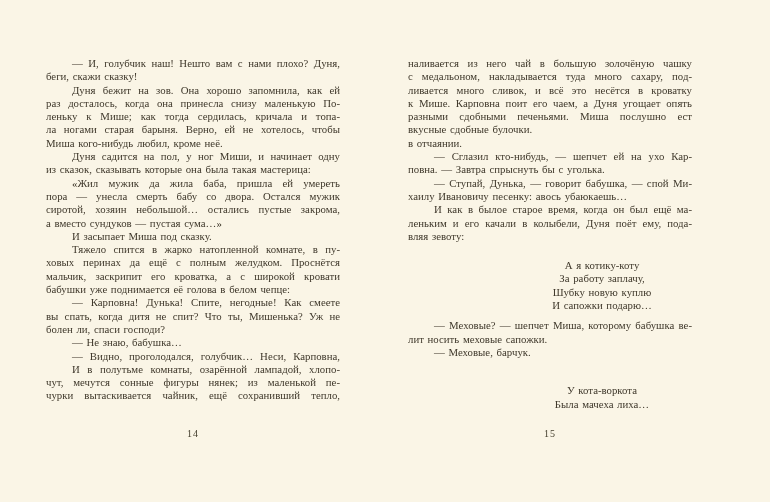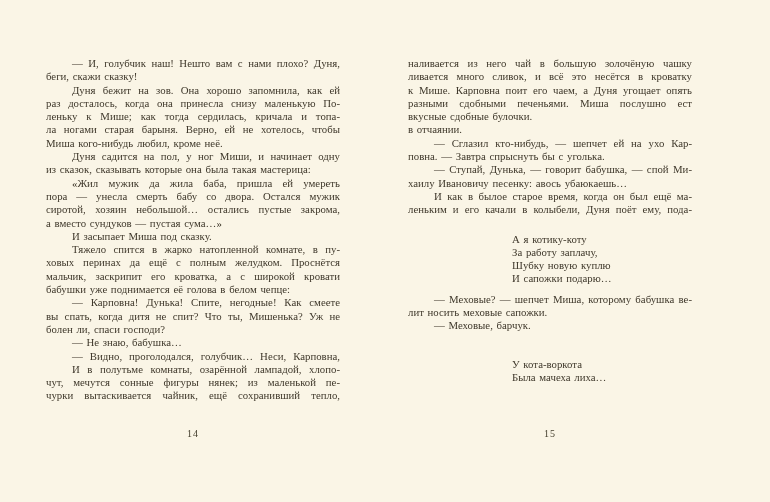--- a/index.html
+++ b/index.html
@@ -33,21 +33,21 @@
     overflow: hidden;
     text-align: left;
     word-spacing: 1px;
   }
   .line.just {
     text-align: justify;
     text-align-last: justify;
     text-justify: inter-word;
   }
   .line.indent { text-indent: 26px; }
-  .line.verse  { padding-left: 104px; }
+  .line.verse  { padding-left: 104px; text-align: center; }
 
   .page-number {
     position: absolute;
     top: 371px;
     left: 0;
     width: 100%;
     text-align: center;
     font-size: 10px;
     letter-spacing: 1px;
     color: #45402f;
@@ -86,31 +86,33 @@
         <div class="line indent just">И в полутьме комнаты, озарённой лампадой, хлопо-</div>
         <div class="line just">чут, мечутся сонные фигуры нянек; из маленькой пе-</div>
         <div class="line just">чурки вытаскивается чайник, ещё сохранивший тепло,</div>
       </div>
     <div class="page-number">14</div>
   </div>
 
   <div class="page page-right">
     <div class="text-block">
         <div class="line just">наливается из него чай в большую золочёную чашку</div>
+        <div class="line just">с медальоном, накладывается туда много сахару, под-</div>
         <div class="line just">ливается много сливок, и всё это несётся в кроватку</div>
         <div class="line just">к Мише. Карповна поит его чаем, а Дуня угощает опять</div>
         <div class="line just">разными сдобными печеньями. Миша послушно ест</div>
         <div class="line">вкусные сдобные булочки.</div>
         <div class="line">в отчаянии.</div>
         <div class="line indent just">— Сглазил кто-нибудь, — шепчет ей на ухо Кар-</div>
         <div class="line">повна. — Завтра спрыснуть бы с уголька.</div>
         <div class="line indent just">— Ступай, Дунька, — говорит бабушка, — спой Ми-</div>
         <div class="line">хаилу Ивановичу песенку: авось убаюкаешь…</div>
         <div class="line indent just">И как в былое старое время, когда он был ещё ма-</div>
         <div class="line just">леньким и его качали в колыбели, Дуня поёт ему, пода-</div>
+        <div class="line">вляя зевоту:</div>
         <div class="line verse" style="margin-top: 16px;">А я котику-коту</div>
         <div class="line verse">За работу заплачу,</div>
         <div class="line verse">Шубку новую куплю</div>
         <div class="line verse">И сапожки подарю…</div>
         <div class="line indent just" style="margin-top: 7px;">— Меховые? — шепчет Миша, которому бабушка ве-</div>
         <div class="line">лит носить меховые сапожки.</div>
         <div class="line indent">— Меховые, барчук.</div>
         <div class="line verse" style="margin-top: 25px;">У кота-воркота</div>
         <div class="line verse">Была мачеха лиха…</div>
       </div>

